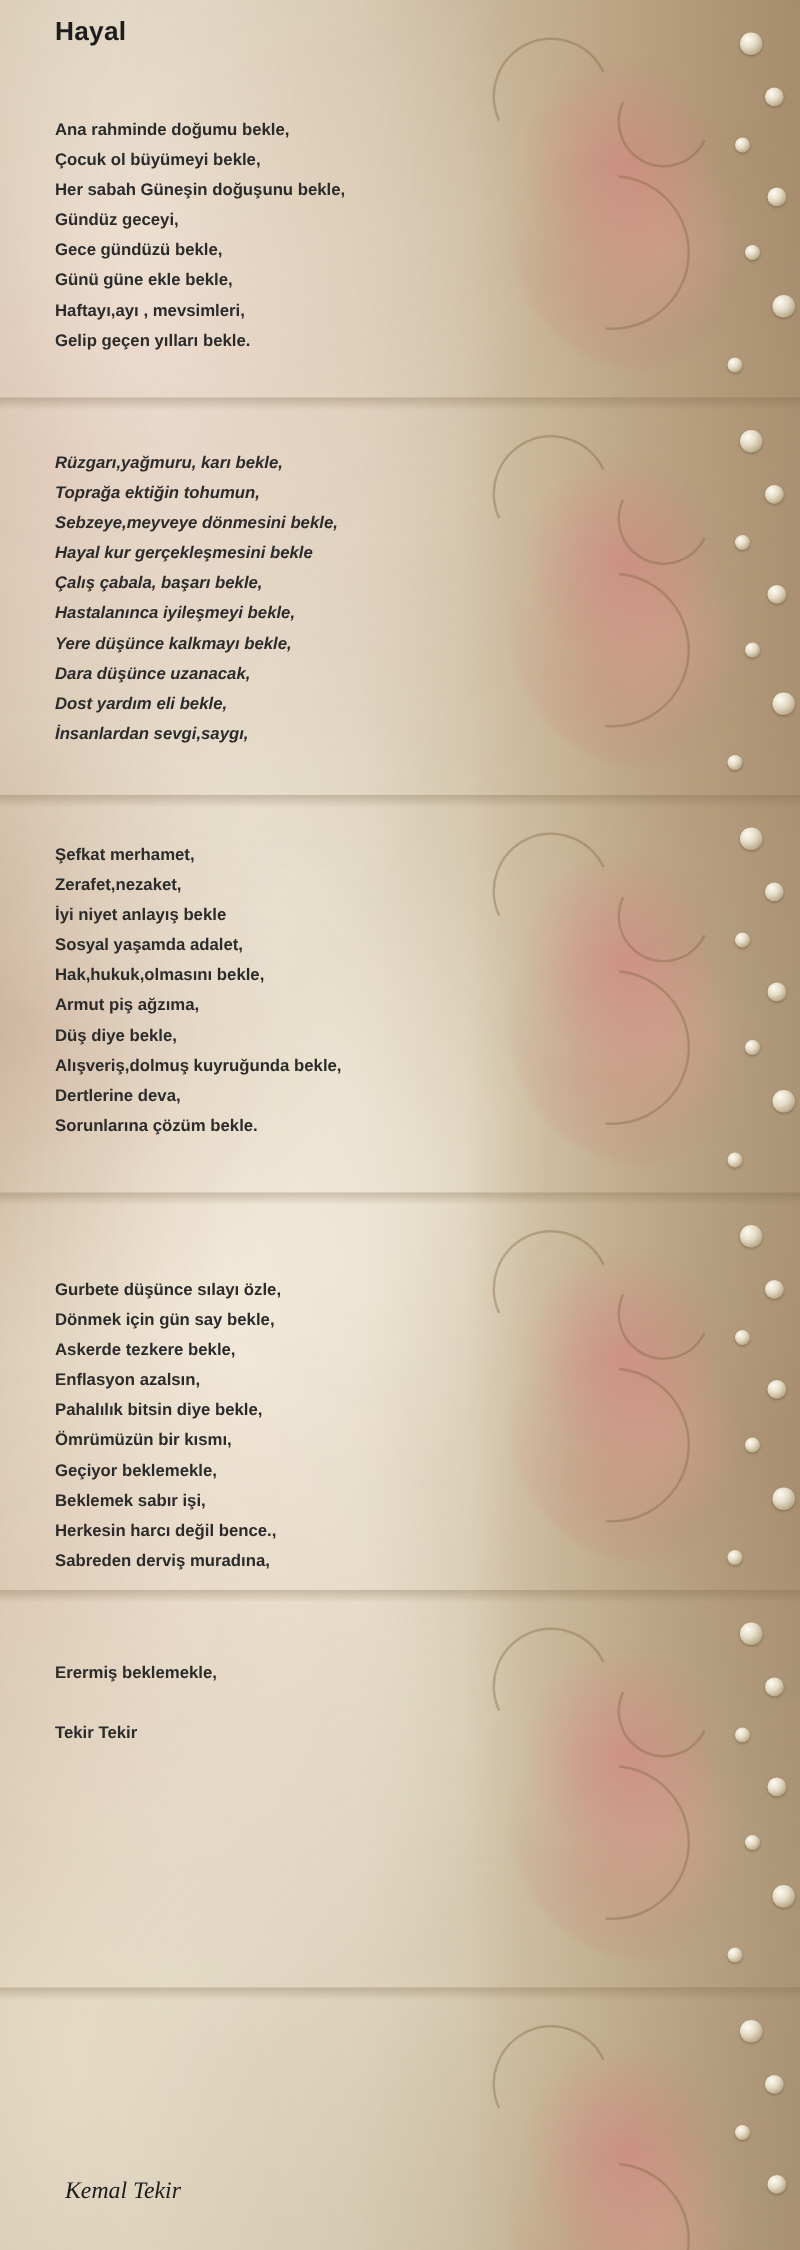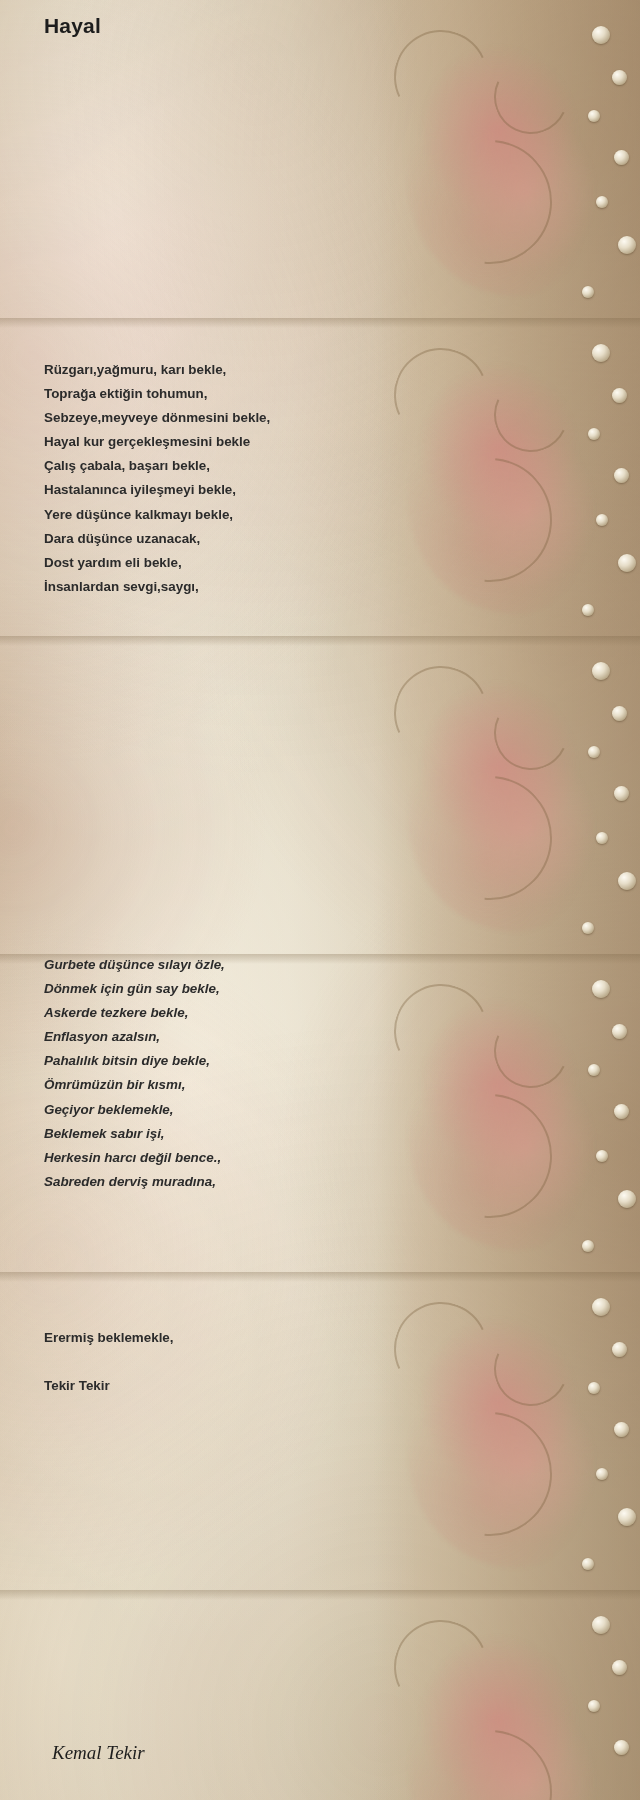--- a/index.html
+++ b/index.html
@@ -224,31 +224,49 @@
 
   <div class="seam" style="top:318px;"></div>
   <div class="seam" style="top:636px;"></div>
   <div class="seam" style="top:954px;"></div>
   <div class="seam" style="top:1272px;"></div>
   <div class="seam" style="top:1590px;"></div>
 
   <div class="content">
     <div class="title">Hayal</div>
 
-    <div class="poem" style="top:358px;">Rüzgarı,yağmuru, karı bekle,
+    <div class="poem" style="top:92px;">Ana rahminde doğumu bekle,
+Çocuk ol büyümeyi bekle,
+Her sabah Güneşin doğuşunu bekle,
+Gündüz geceyi,
+Gece gündüzü bekle,
+Günü güne ekle bekle,
+Haftayı,ayı , mevsimleri,
+Gelip geçen yılları bekle.</div>
+    <div class="poem" style="top:358px;font-style:italic;">Rüzgarı,yağmuru, karı bekle,
 Toprağa ektiğin tohumun,
 Sebzeye,meyveye dönmesini bekle,
 Hayal kur gerçekleşmesini bekle
 Çalış çabala, başarı bekle,
 Hastalanınca iyileşmeyi bekle,
 Yere düşünce kalkmayı bekle,
 Dara düşünce uzanacak,
 Dost yardım eli bekle,
 İnsanlardan sevgi,saygı,</div>
-    <div class="poem" style="top:953px;font-style:italic;">Gurbete düşünce sılayı özle,
+    <div class="poem" style="top:672px;">Şefkat merhamet,
+Zerafet,nezaket,
+İyi niyet anlayış bekle
+Sosyal yaşamda adalet,
+Hak,hukuk,olmasını bekle,
+Armut piş ağzıma,
+Düş diye bekle,
+Alışveriş,dolmuş kuyruğunda bekle,
+Dertlerine deva,
+Sorunlarına çözüm bekle.</div>
+    <div class="poem" style="top:1020px;">Gurbete düşünce sılayı özle,
 Dönmek için gün say bekle,
 Askerde tezkere bekle,
 Enflasyon azalsın,
 Pahalılık bitsin diye bekle,
 Ömrümüzün bir kısmı,
 Geçiyor beklemekle,
 Beklemek sabır işi,
 Herkesin harcı değil bence.,
 Sabreden derviş muradına,</div>
     <div class="poem" style="top:1326px;">Erermiş beklemekle,

